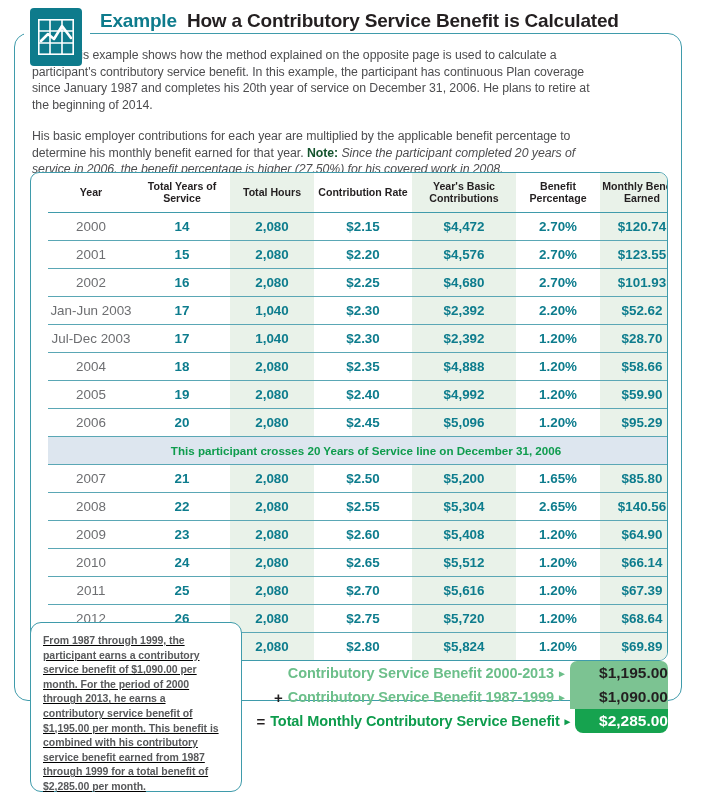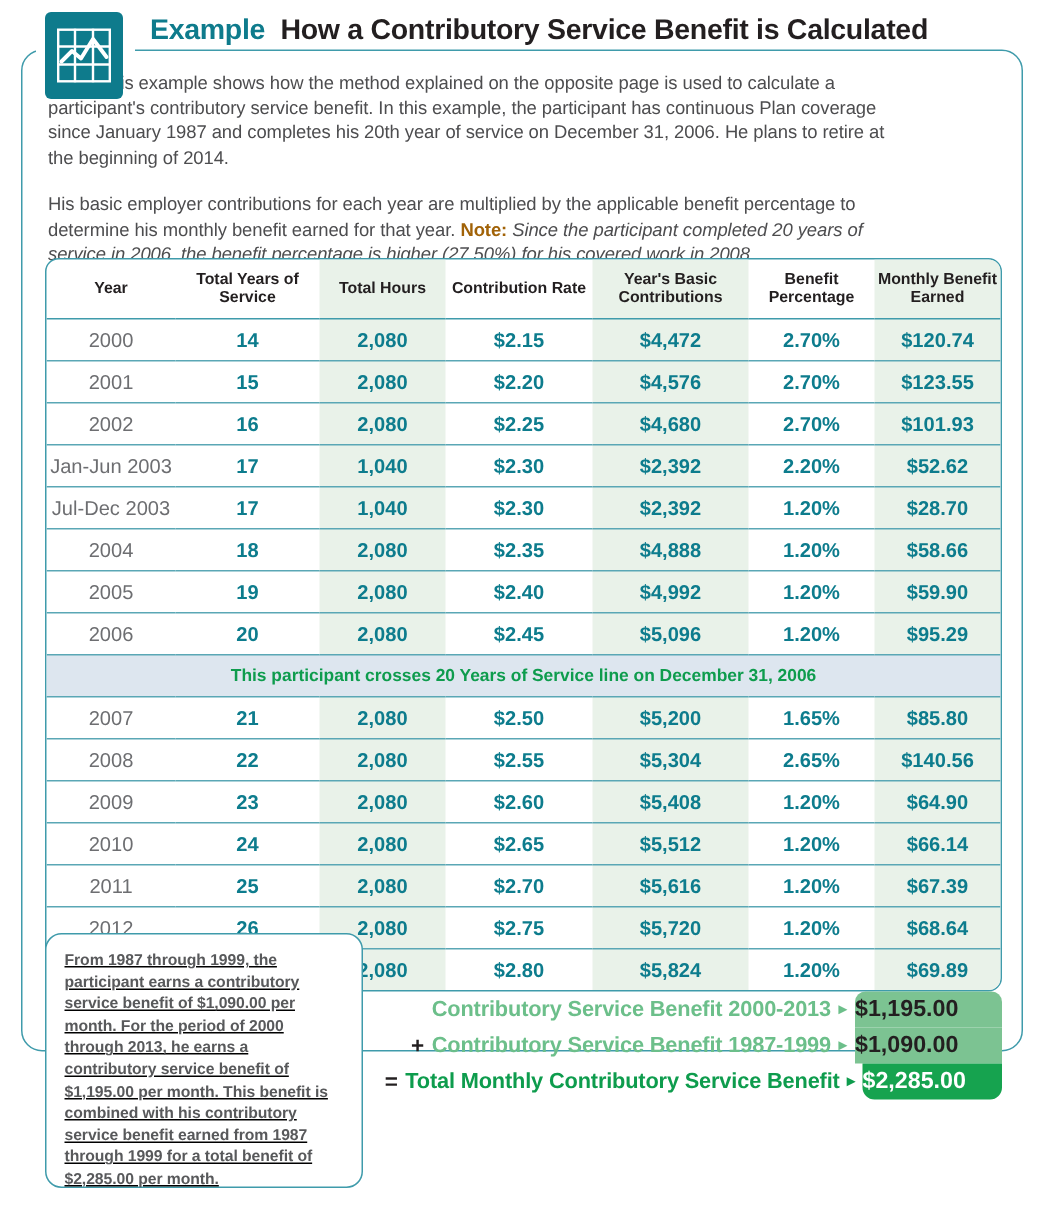--- a/index.html
+++ b/index.html
@@ -39,28 +39,28 @@
     background:#ffffff;z-index:4;
   }
 
   
   .para{
     position:absolute;color:#4d4d4f;font-size:12.3px;line-height:16.6px;
     letter-spacing:-0.05px;
   }
   #p1{left:32px;top:47px;width:560px;text-indent:34px;}
   #p2{left:32px;top:128px;width:560px;}
-  .para b{color:#a16207;font-weight:bold;}
+  .para b{color:#14532d;font-weight:bold;}
   .para i{font-style:italic;}
 
   
   .table-wrap{
     position:absolute;left:30px;top:172px;width:638px;
     border:1.4px solid #3f9bab;border-radius:9px;
-    box-sizing:border-box;overflow:hidden;background:#fff;
+    box-sizing:border-box;overflow:hidden;background:#fff;padding-left:17px;
   }
   table{border-collapse:collapse;width:100%;table-layout:fixed;}
   col.c1{width:86px;}
   col.c2{width:96px;}
   col.c3{width:84px;}
   col.c4{width:98px;}
   col.c5{width:104px;}
   col.c6{width:84px;}
   col.c7{width:84px;}
 
@@ -112,21 +112,21 @@
     font-size:14.5px;font-weight:bold;text-align:right;
     white-space:nowrap;letter-spacing:-0.1px;
   }
   .slabel.lt{color:#6cbf8a;}
   .slabel.dk{color:#0e9c4d;}
   .arrow{
     width:16px;text-align:center;font-size:10px;color:#6cbf8a;
   }
   .arrow.dk{color:#0e9c4d;}
   .amt{
-    width:98px;text-align:left;font-size:15.5px;font-weight:bold;
+    width:98px;text-align:right;font-size:15.5px;font-weight:bold;
     height:24px;line-height:24px;
   }
   .amt.light{background:#7cc392;color:#231f20;}
   .amt.first{border-radius:7px 7px 0 0;}
   .amt.total{background:#16a34f;color:#ffffff;border-radius:0 0 8px 8px;}
 </style>
 </head>
 <body>
 
 <div class="header">

